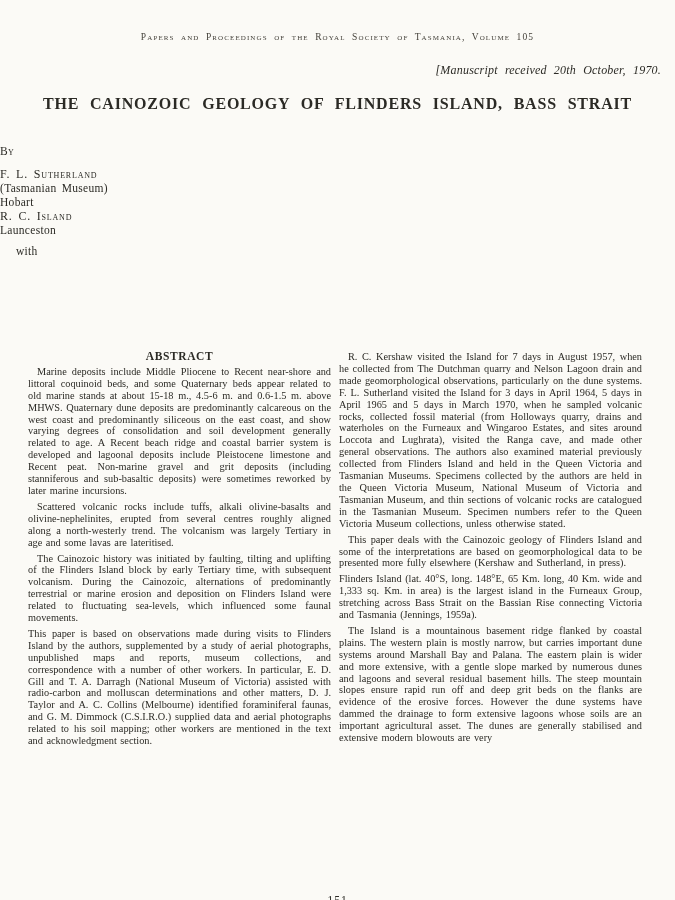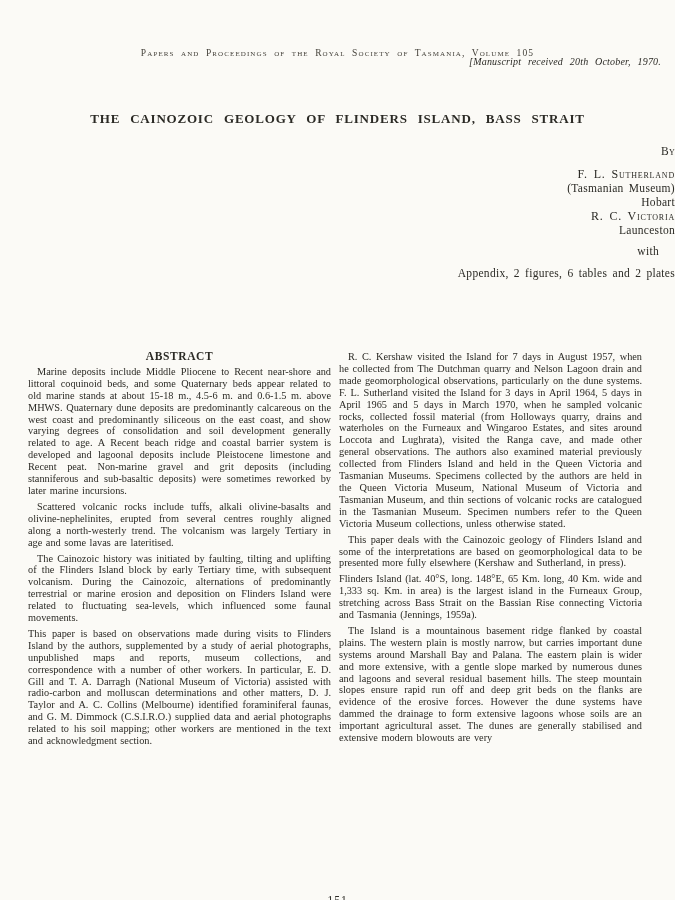--- a/index.html
+++ b/index.html
@@ -10,40 +10,40 @@
   .page{
     position:relative;
     width:675px;height:900px;
     margin:0 auto;
     background:var(--page-bg);
     color:var(--ink);
     font-family:"Liberation Serif", serif;
     overflow:hidden;
   }
   .journal-header{
-    position:absolute;top:48px;left:0;right:0;
+    position:absolute;top:32px;left:0;right:0;
     text-align:center;
     font-variant:small-caps;
     font-size:9.5px;letter-spacing:1.1px;word-spacing:3px;
     color:#45423b;
   }
   .manuscript-note{
-    position:absolute;top:56px;right:14px;
+    position:absolute;top:63px;right:14px;
     font-style:italic;
-    font-size:10px;word-spacing:4px;letter-spacing:0.2px;
+    font-size:12px;word-spacing:4px;letter-spacing:0.2px;
   }
   .paper-title{
     position:absolute;top:95px;left:10px;right:10px;
-    margin:16px;text-align:center;
-    font-size:13px;font-weight:bold;
+    margin:0;text-align:center;
+    font-size:16px;font-weight:bold;
     letter-spacing:0.8px;word-spacing:6px;
   }
   .byline{
     position:absolute;top:144px;left:0;right:0;
-    text-align:right;
+    text-align:left;
     font-size:11.5px;line-height:14px;
     letter-spacing:0.3px;word-spacing:2px;
   }
   .byline .by{font-variant:small-caps;margin-bottom:9px;}
   .byline .author-name{font-variant:small-caps;font-size:12px;letter-spacing:0.8px;}
   .byline .connector{margin:9px 0;}
   .byline .with{margin:7px 16px 8px;}
   .columns{
     position:absolute;top:351px;left:28px;right:24px;
     display:flex;gap:8px;
@@ -76,24 +76,23 @@
 
   <div class="manuscript-note">[Manuscript received 20th October, 1970.</div>
 
   <h1 class="paper-title">THE CAINOZOIC GEOLOGY OF FLINDERS ISLAND, BASS STRAIT</h1>
 
   <div class="byline">
     <div class="by">By</div>
     <div class="author-name">F. L. Sutherland</div>
     <div>(Tasmanian Museum)</div>
     <div>Hobart</div>
-    <div class="author-name">R. C. Victoria</div>
+    <div class="author-name">R. C. Island</div>
     <div>Launceston</div>
     <div class="with">with</div>
-    <div>Appendix, 2 figures, 6 tables and 2 plates</div>
   </div>
 
   <div class="columns">
 
     <div class="col">
       <h2 class="section-heading first">ABSTRACT</h2>
       <p>Marine deposits include Middle Pliocene to Recent near-shore and littoral coquinoid beds, and some Quaternary beds appear related to old marine stands at about 15-18 m., 4.5-6 m. and 0.6-1.5 m. above MHWS. Quaternary dune deposits are predominantly calcareous on the west coast and predominantly siliceous on the east coast, and show varying degrees of consolidation and soil development generally related to age. A Recent beach ridge and coastal barrier system is developed and lagoonal deposits include Pleistocene limestone and Recent peat. Non-marine gravel and grit deposits (including stanniferous and sub-basaltic deposits) were sometimes reworked by later marine incursions.</p>
       <p>Scattered volcanic rocks include tuffs, alkali olivine-basalts and olivine-nephelinites, erupted from several centres roughly aligned along a north-westerly trend. The volcanism was largely Tertiary in age and some lavas are lateritised.</p>
       <p>The Cainozoic history was initiated by faulting, tilting and uplifting of the Flinders Island block by early Tertiary time, with subsequent volcanism. During the Cainozoic, alternations of predominantly terrestrial or marine erosion and deposition on Flinders Island were related to fluctuating sea-levels, which influenced some faunal movements.</p>
       <p class="noindent">This paper is based on observations made during visits to Flinders Island by the authors, supplemented by a study of aerial photographs, unpublished maps and reports, museum collections, and correspondence with a number of other workers. In particular, E. D. Gill and T. A. Darragh (National Museum of Victoria) assisted with radio-carbon and molluscan determinations and other matters, D. J. Taylor and A. C. Collins (Melbourne) identified foraminiferal faunas, and G. M. Dimmock (C.S.I.R.O.) supplied data and aerial photographs related to his soil mapping; other workers are mentioned in the text and acknowledgment section.</p>

